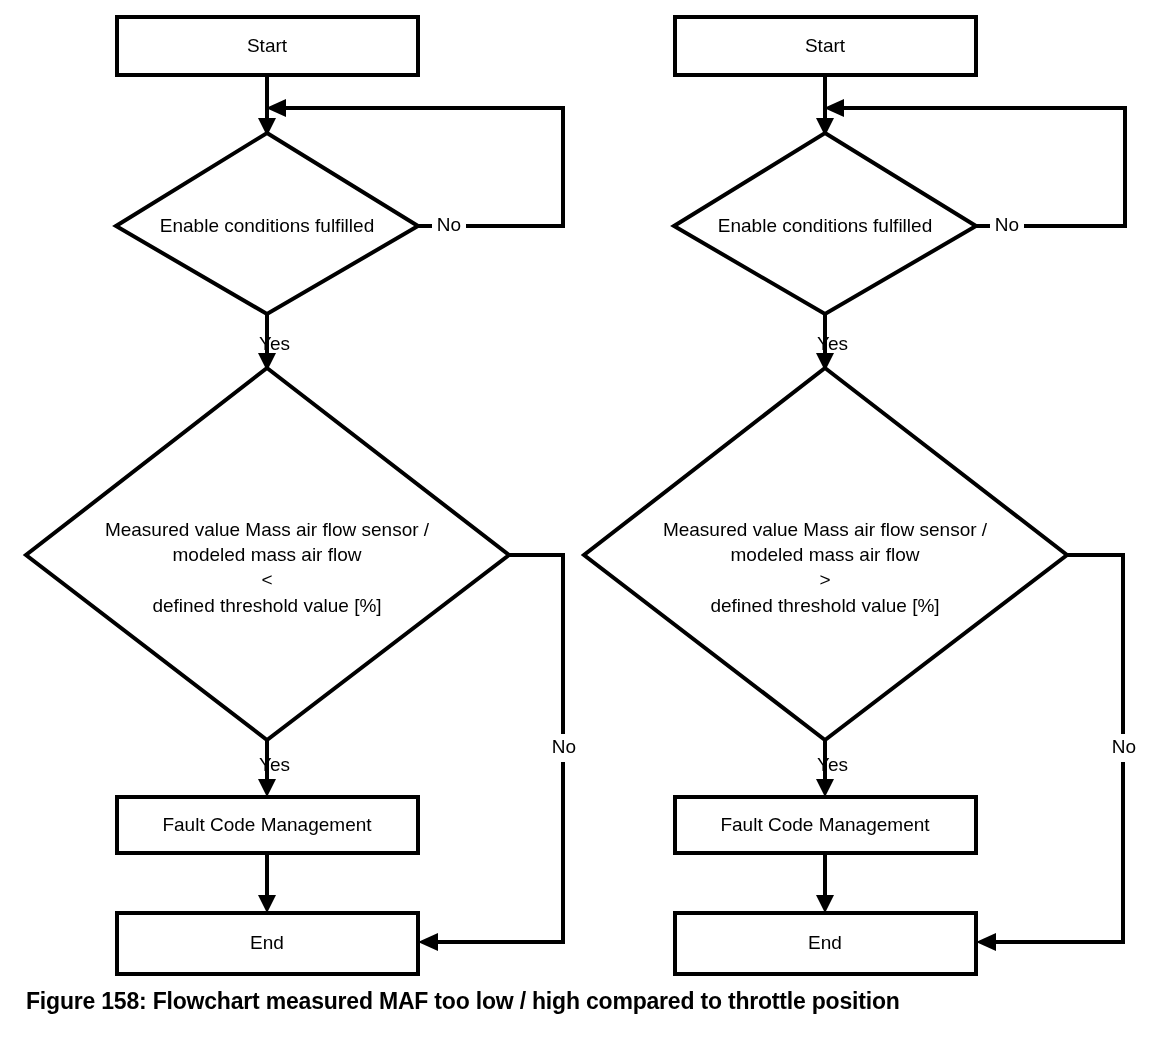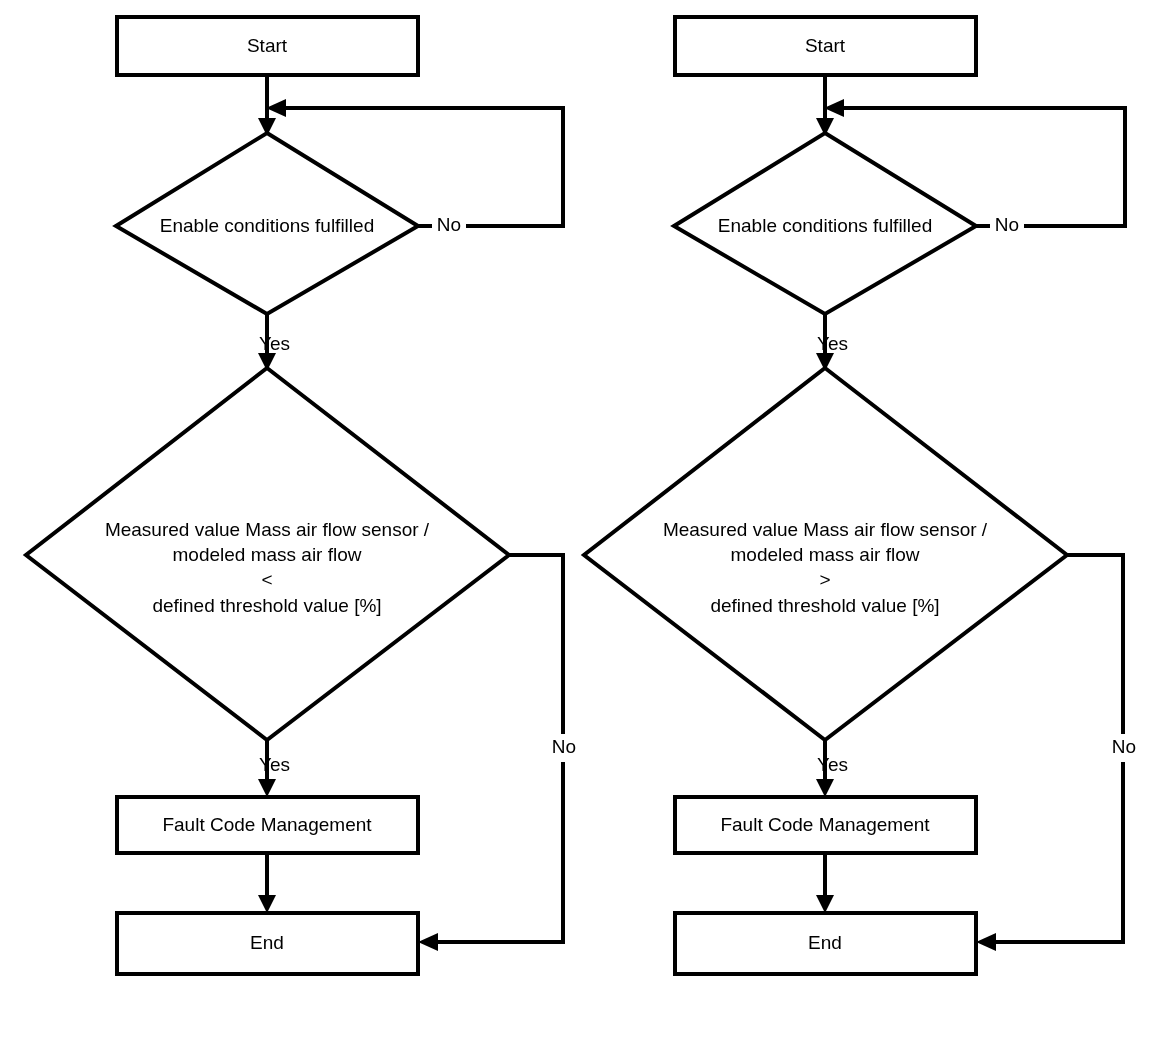--- a/index.html
+++ b/index.html
@@ -176,14 +176,15 @@
       <text class="node-label" x="825" y="826">Fault Code Management</text>
 
       <line class="edge-line" x1="825" y1="853" x2="825" y2="903"></line>
       <polygon class="arrow-head" points="825,913 816,895 834,895"></polygon>
 
       <rect class="shape-stroke" x="675" y="913" width="301" height="61"></rect>
       <text class="node-label" x="825" y="944">End</text>
     </g>
   </svg>
 
+  <div class="caption-text">Figure 158: Flowchart measured MAF too low / high compared to throttle position</div>
 
 </div>
 
 </body></html>

